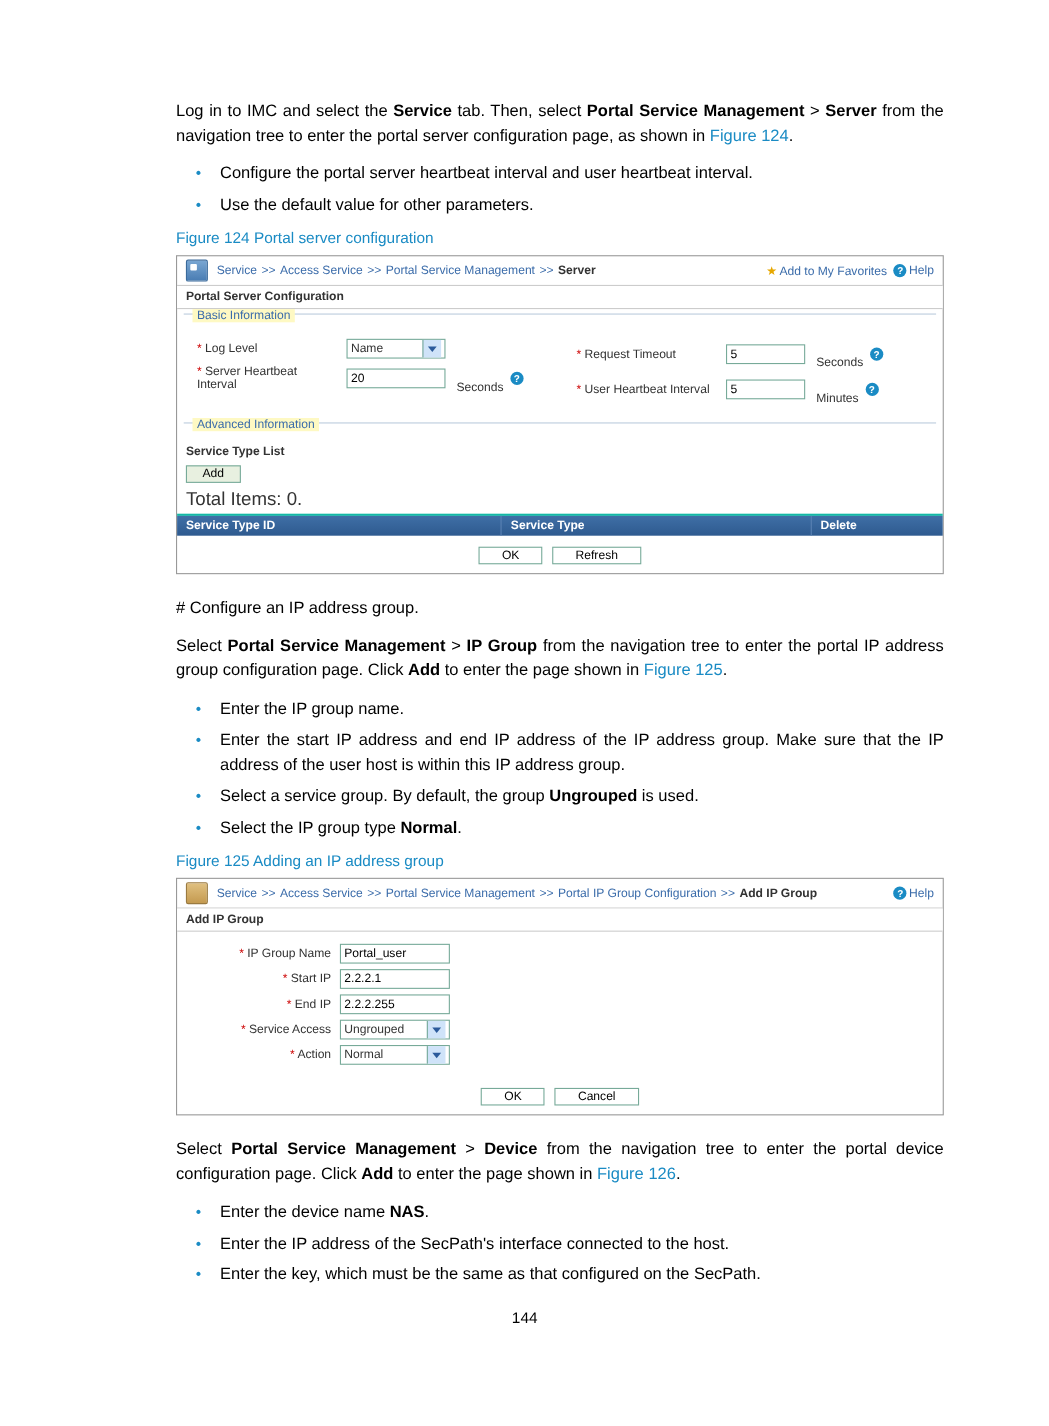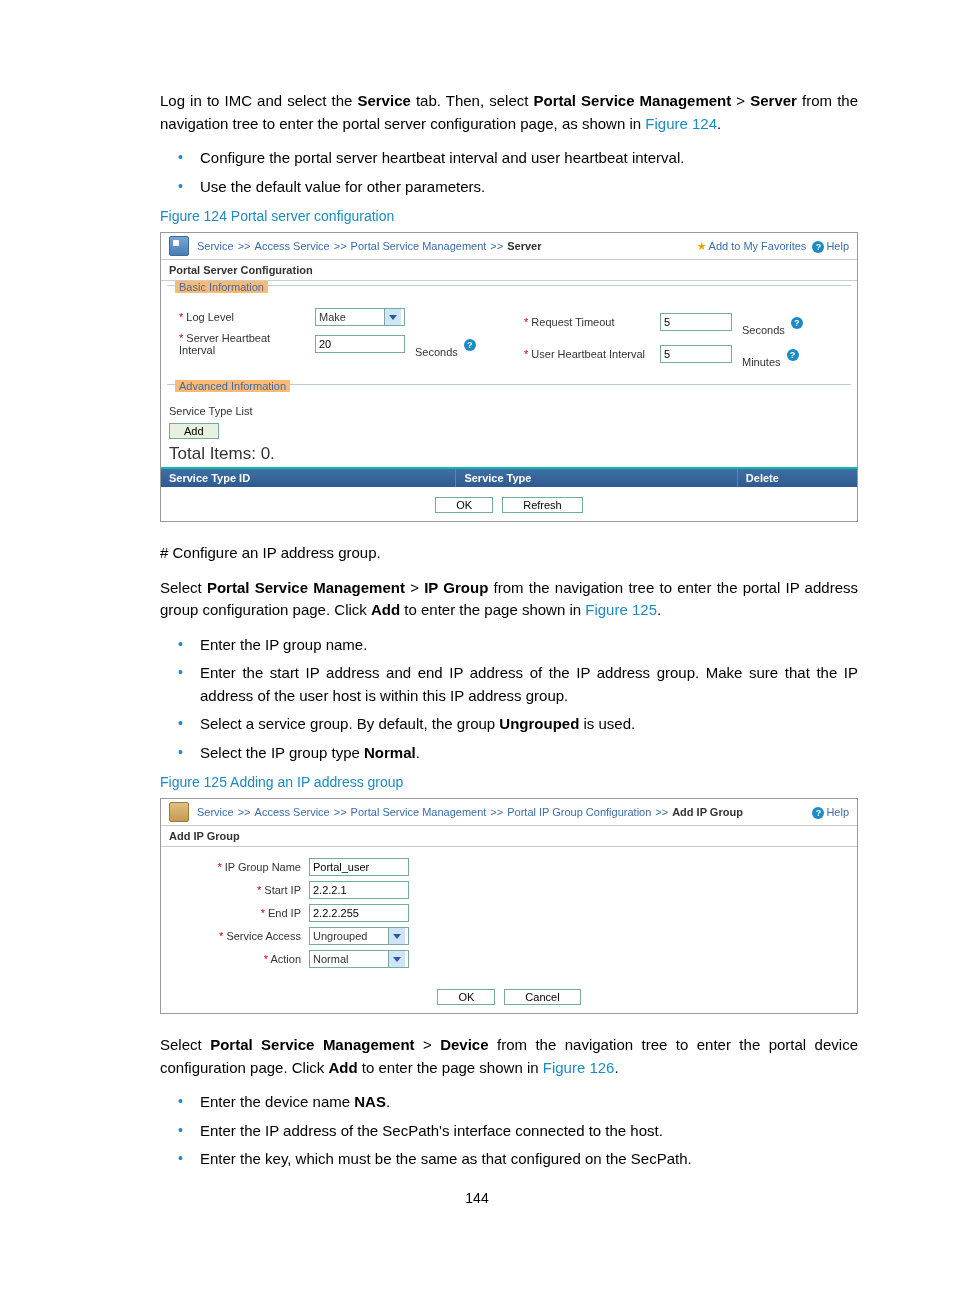--- a/index.html
+++ b/index.html
@@ -19,33 +19,33 @@
 .panel .crumbs { display:flex; align-items:center; gap:4px; }
 .panel .crumbs a { color:#3b6caa; text-decoration:none; }
 .panel .crumbs .sep { color:#3b6caa; }
 .panel .crumbs .current { color:#333; font-weight:bold; }
 .panel .fav-help { display:flex; align-items:center; gap:6px; }
 .panel .fav-help a { color:#3b6caa; text-decoration:none; }
 .star-icon::before { content:"★"; color:#e6a700; margin-right:2px; }
 .help-icon::before { content:"?"; display:inline-block; width:12px; height:12px; background:#1a8bc4; color:#fff; border-radius:50%; font-size:9px; line-height:12px; text-align:center; margin-right:2px; font-weight:bold; }
 .section-title { background:#fff; font-weight:bold; padding:4px 8px; border-bottom:1px solid #ccc; }
 .fieldset-label { color:#3b6caa; font-size:11px; padding:4px 8px 0 8px; margin:4px 6px 0 6px; border-top:1px solid #bcd; position:relative; }
-.fieldset-label span { background:#fdba74; position:relative; top:-9px; padding:0 4px; }
+.fieldset-label span { background:#fef9c3; position:relative; top:-9px; padding:0 4px; }
 .basic-grid { display:flex; gap:30px; padding:2px 18px 8px 18px; }
 .basic-col { flex:1; }
 .form-row { display:flex; align-items:center; margin:4px 0; gap:6px; }
 .form-row label { width:130px; font-size:11px; }
 .req::before { content:"* "; color:#c00; }
 .sel, .txt { border:1px solid #7a9; background:#fff; font-size:11px; height:18px; box-sizing:border-box; padding:0 3px; }
 .sel { position:relative; display:inline-flex; align-items:center; justify-content:space-between; }
 .sel .caret { width:16px; height:16px; background:#cfe3f9; border-left:1px solid #7a9; display:flex; align-items:center; justify-content:center; }
 .sel .caret::before { content:""; border-left:4px solid transparent; border-right:4px solid transparent; border-top:5px solid #2b5a9b; }
 .unit { margin-left:4px; font-size:11px;margin-top:16px; }
 
-.svc-header { font-weight:normal; padding:4px 8px; }
+.svc-header { font-weight:bold; padding:4px 8px; }
 .add-row { padding:2px 8px; }
 .btn { border:1px solid #7a9; background:#e8f0e0; padding:1px 14px; font-size:11px; }
 .total-items { padding:3px 8px; font-size:17px; border-bottom:2px solid #14b8a6; }
 .svc-table-head { display:flex; background:linear-gradient(#3f6fa6,#2e5a8f); color:#fff; font-weight:bold; }
 .svc-table-head div { padding:3px 8px; }
 .svc-col1 { flex:0 0 40%; border-right:1px solid #5a82b3; }
 .svc-col2 { flex:0 0 38%; border-right:1px solid #5a82b3; }
 .svc-col3 { flex:0 0 22%; }
 .btn-row { text-align:center; padding:10px 0 8px 0; }
 .btn-row .wbtn { border:1px solid #7a9; background:#fff; padding:1px 20px; font-size:11px; margin:0 3px; }
@@ -93,21 +93,21 @@
       </div>
     </div>
     <div class="section-title">Portal Server Configuration</div>
 
     <div class="fieldset-label"><span>Basic Information</span></div>
     <div class="basic-grid">
       <div class="basic-col">
         <div class="form-row">
           <label class="req">Log Level</label>
           <span class="sel" style="width:90px;">
-              <span>Make</span>
+              <span>Name</span>
               <span class="caret"></span>
             </span>
         </div>
         <div class="form-row">
           <label class="req">Server Heartbeat Interval</label>
           <input class="txt" style="width: 90px;" value="20">
           <span class="unit">Seconds</span>
           <span class="help-icon"></span>
         </div>
       </div>

